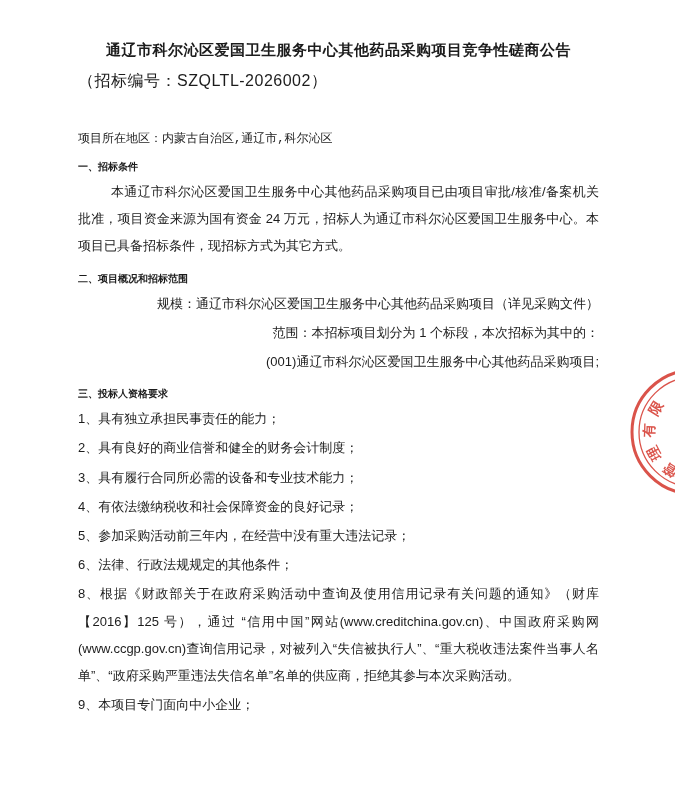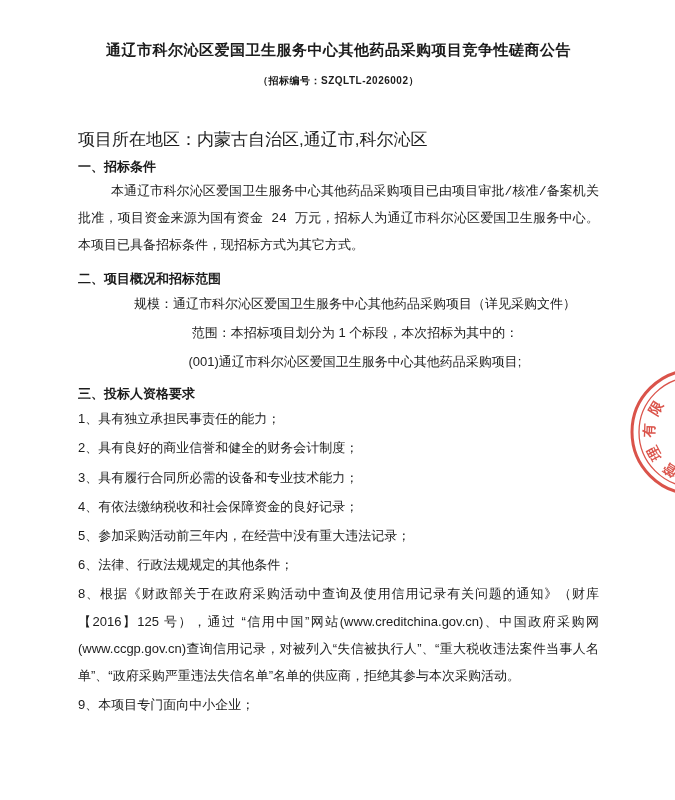--- a/index.html
+++ b/index.html
@@ -22,46 +22,47 @@
   }
   .title {
     font-size: 15px;
     font-weight: 700;
     text-align: center;
     line-height: 19px;
     margin: 0;
     letter-spacing: 0.5px;
   }
   .doc-number {
-    font-size: 10px;
-    font-weight: 700;
-    text-align: center;
+    font-size: 16px;
+    font-weight: 400;
+    text-align: left;
     line-height: 17px;
     margin: 13px 0 0 0;
     letter-spacing: 0.5px;
   }
   .location-line {
-    font-size: 17px;
+    font-size: 12px;
     line-height: 17px;
     margin: 42px 0 0 0;
+    font-family: Liberation Mono, monospace;
   }
   .section-heading {
-    font-size: 13px;
+    font-size: 10px;
     font-weight: 700;
     line-height: 19px;
     margin: 9px 0 0 0;
   }
   .block {
     font-size: 13px;
     line-height: 27.2px;
     margin: 2px 0 0 0;
     text-align: justify;
   }
-  .indent-paragraph { text-indent: 33px; font-family: Liberation Mono, monospace; }
-  .indent-line { padding-left: 33px; text-align: center; }
+  .indent-paragraph { text-indent: 33px; }
+  .indent-line { padding-left: 33px; text-align: right; }
   .item { text-align: justify; }
   .seal {
     position: absolute;
     left: 628px;
     top: 366px;
     width: 132px;
     height: 132px;
     opacity: 0.88;
     pointer-events: none;
   }

